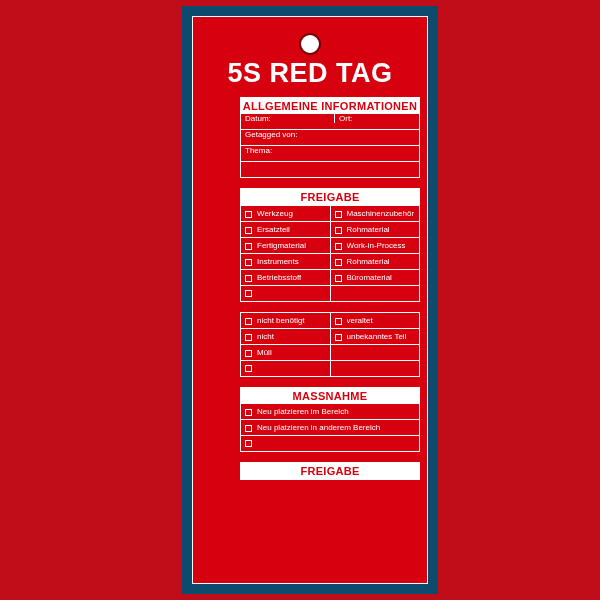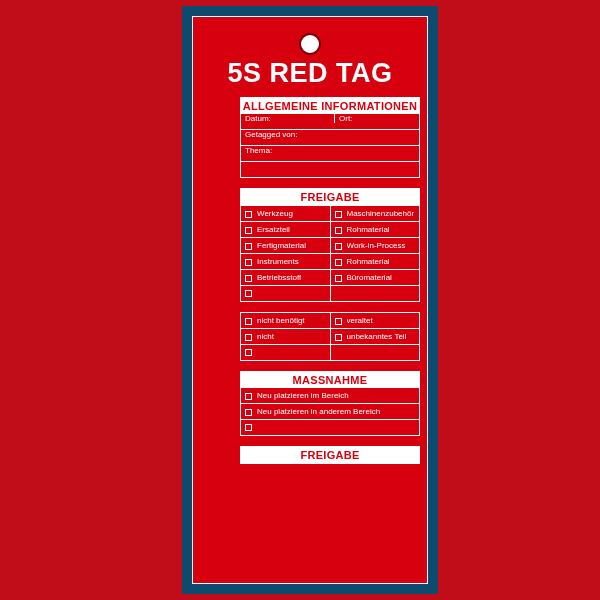--- a/index.html
+++ b/index.html
@@ -289,20 +289,33 @@
               <div class="check-cell">
                 <span class="cb"></span>
                 <span class="cb-label">unbekanntes Teil</span>
               </div>
             </td>
           </tr>
           <tr>
             <td class="left-col">
               <div class="check-cell">
                 <span class="cb"></span>
+                <span class="cb-label">Müll</span>
+              </div>
+            </td>
+            <td>
+              <div class="check-cell">
+                <span class="cb-label"></span>
+              </div>
+            </td>
+          </tr>
+          <tr>
+            <td class="left-col">
+              <div class="check-cell">
+                <span class="cb"></span>
                 <span class="cb-label"></span>
               </div>
             </td>
             <td>
               <div class="check-cell">
                 <span class="cb-label"></span>
               </div>
             </td>
           </tr>
         </tbody>

